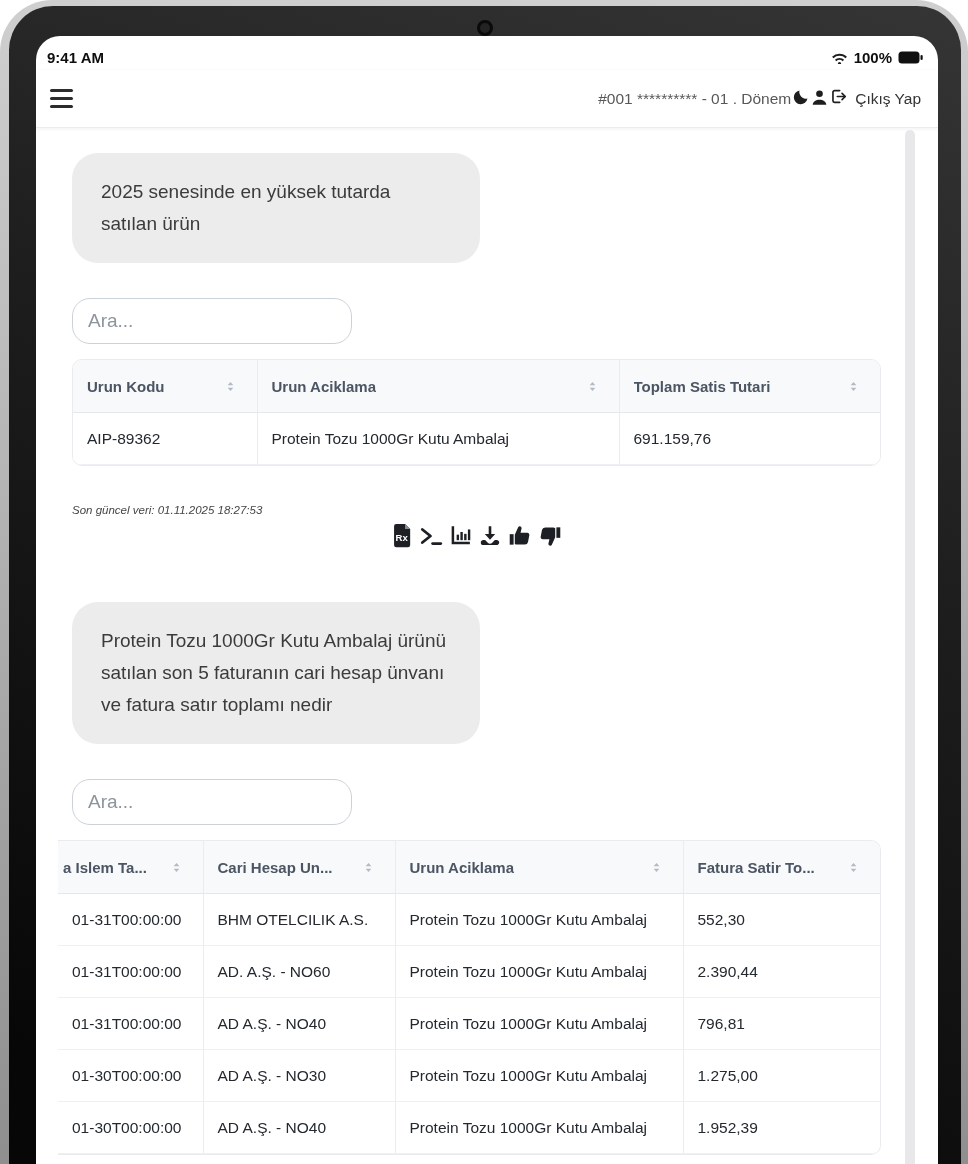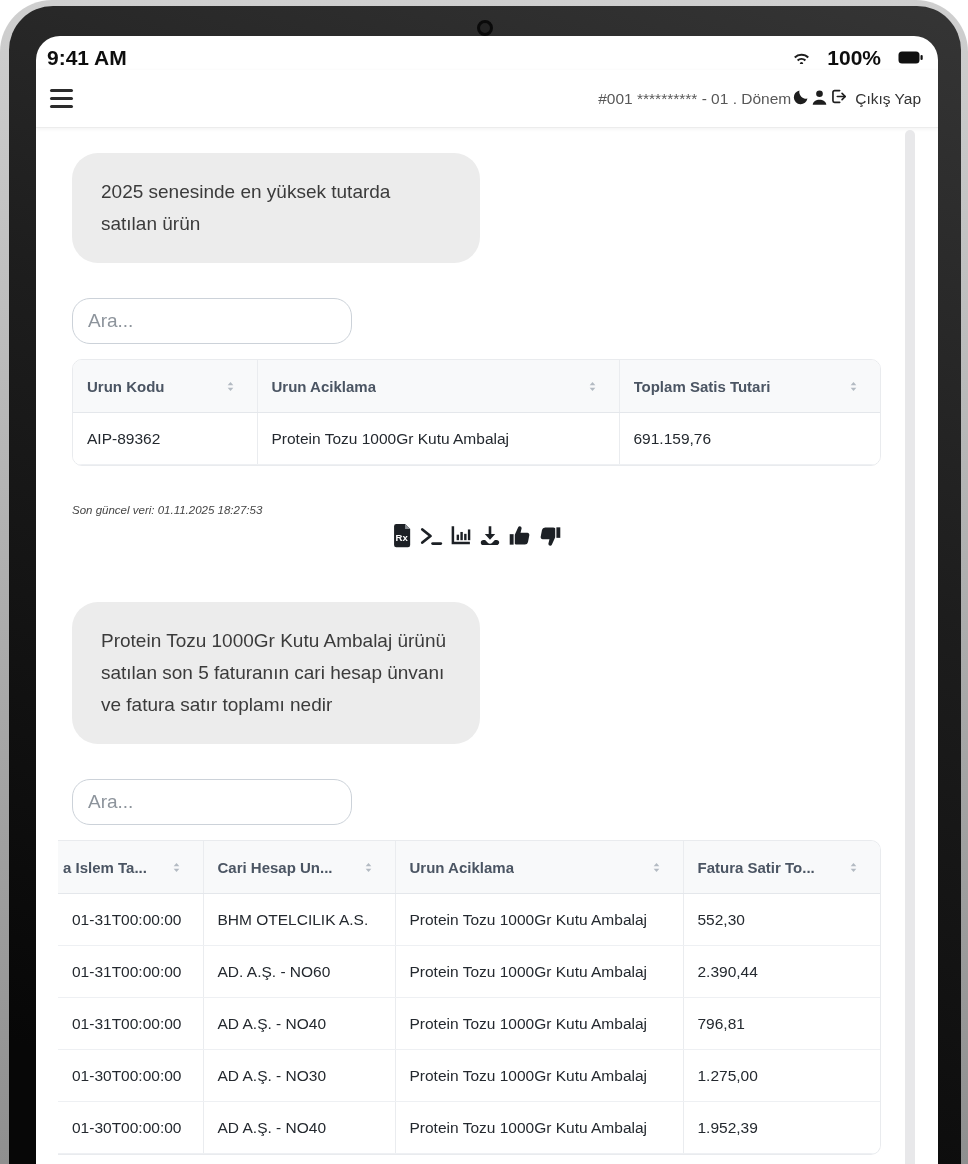--- a/index.html
+++ b/index.html
@@ -25,23 +25,23 @@
     border:3px solid #0a0a0a; background:#232323;
   }
   .screen {
     position:absolute; left:36px; right:30px; top:36px; bottom:-10px;
     background:#ffffff; border-radius:24px 24px 0 0; overflow:hidden;
   }
   
   .statusbar {
     display:flex; justify-content:space-between; align-items:center;
     padding:9px 15px 0 11px; height:25px;
-    font-size:21px; font-weight:700; color:#0e0e0e;
-  }
-  .sb-right { display:flex; align-items:center; gap:17px; }
+    font-size:15px; font-weight:700; color:#0e0e0e;
+  }
+  .sb-right { display:flex; align-items:center; gap:6px; }
   
   .appbar {
     display:flex; align-items:center; height:57px; padding:0 17px 0 12px;
     border-bottom:1px solid #ececec; box-shadow:0 1px 4px rgba(0,0,0,.06);
   }
   .menu-btn { background:none; border:none; padding:4px 2px; display:flex; flex-direction:column; gap:5px; cursor:pointer; }
   .menu-btn span { display:block; width:23px; height:3px; background:#2c2c2c; border-radius:2px; }
   .appbar-right { margin-left:auto; display:flex; align-items:center; }
   .session-label { font-size:15.5px; color:#585858; }
   .icon-btn { background:none; border:none; padding:0; color:#1e1e1e; cursor:pointer; display:flex; align-items:center; }

